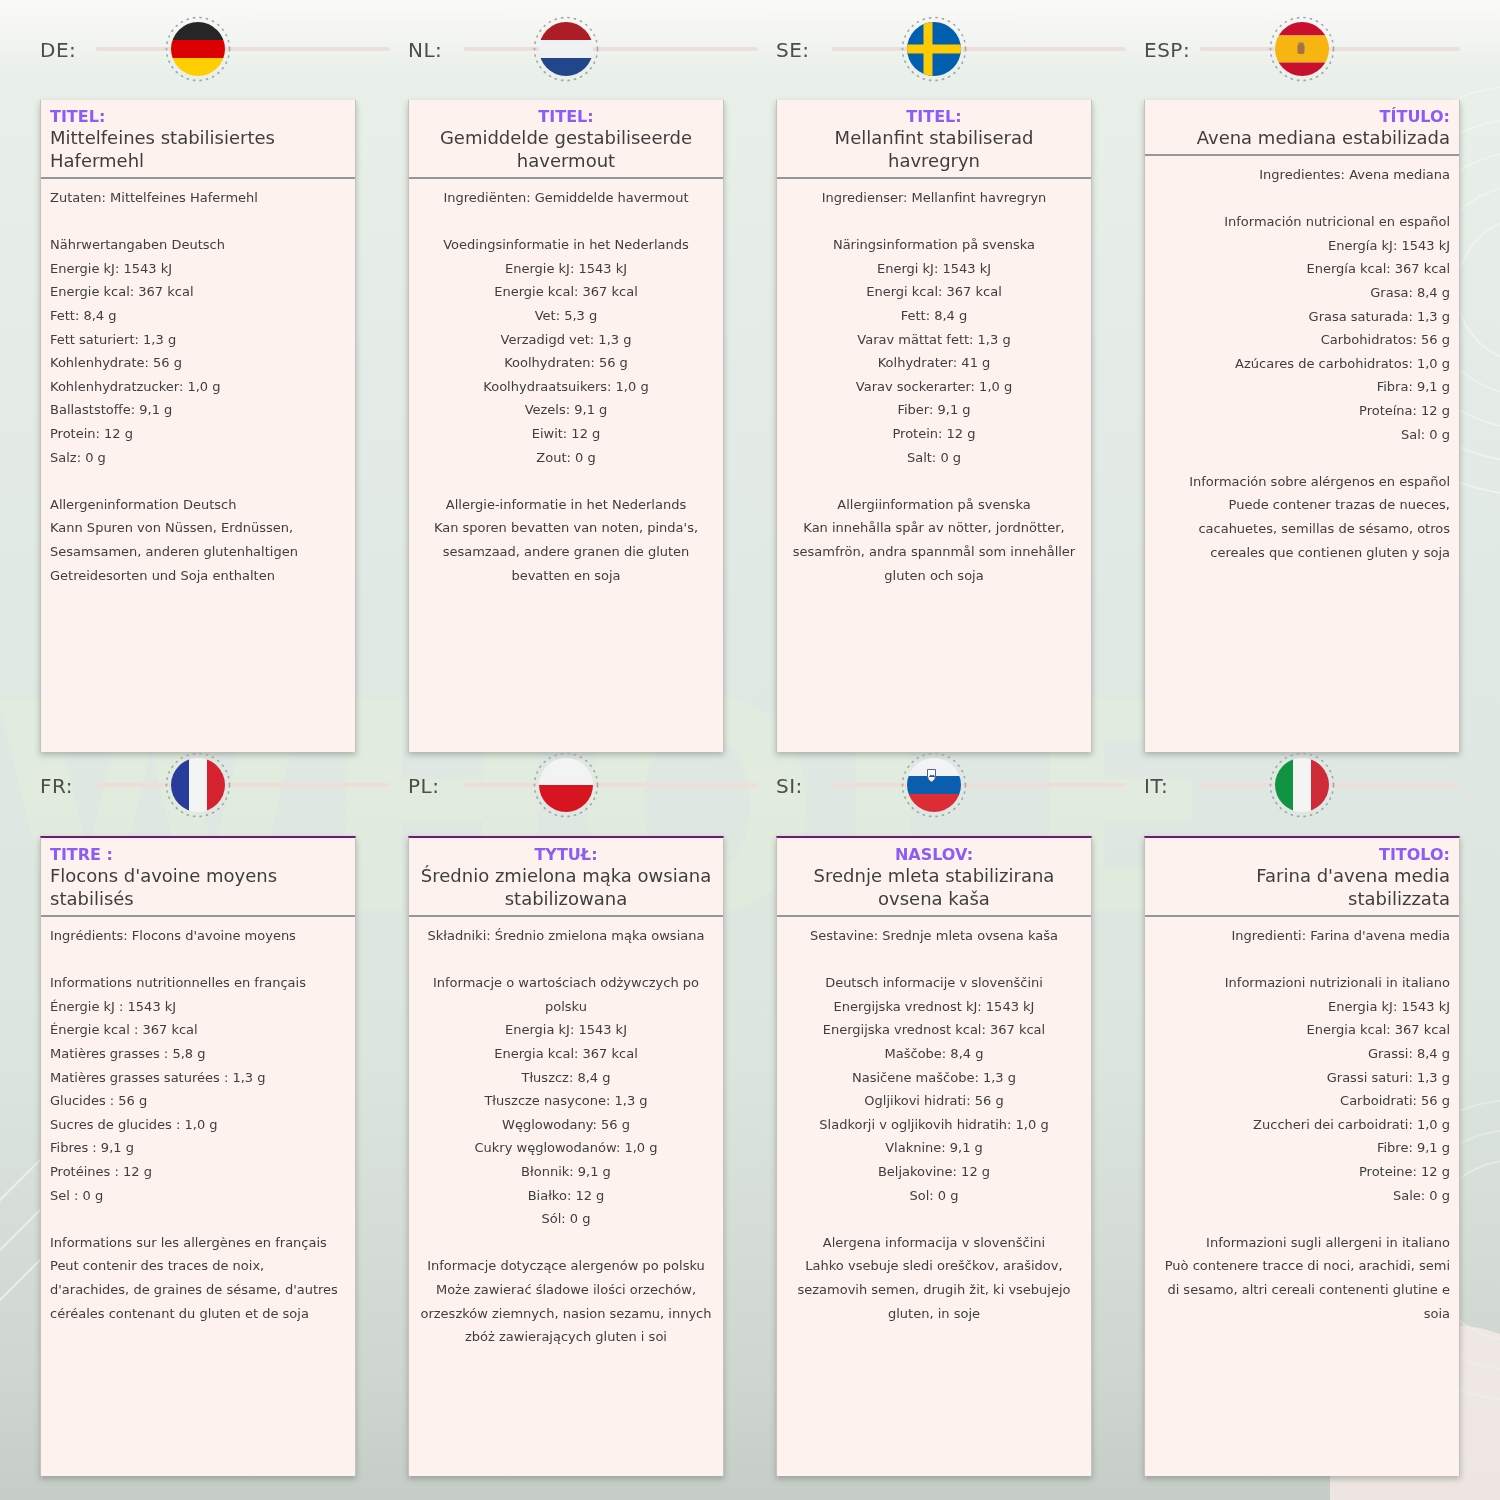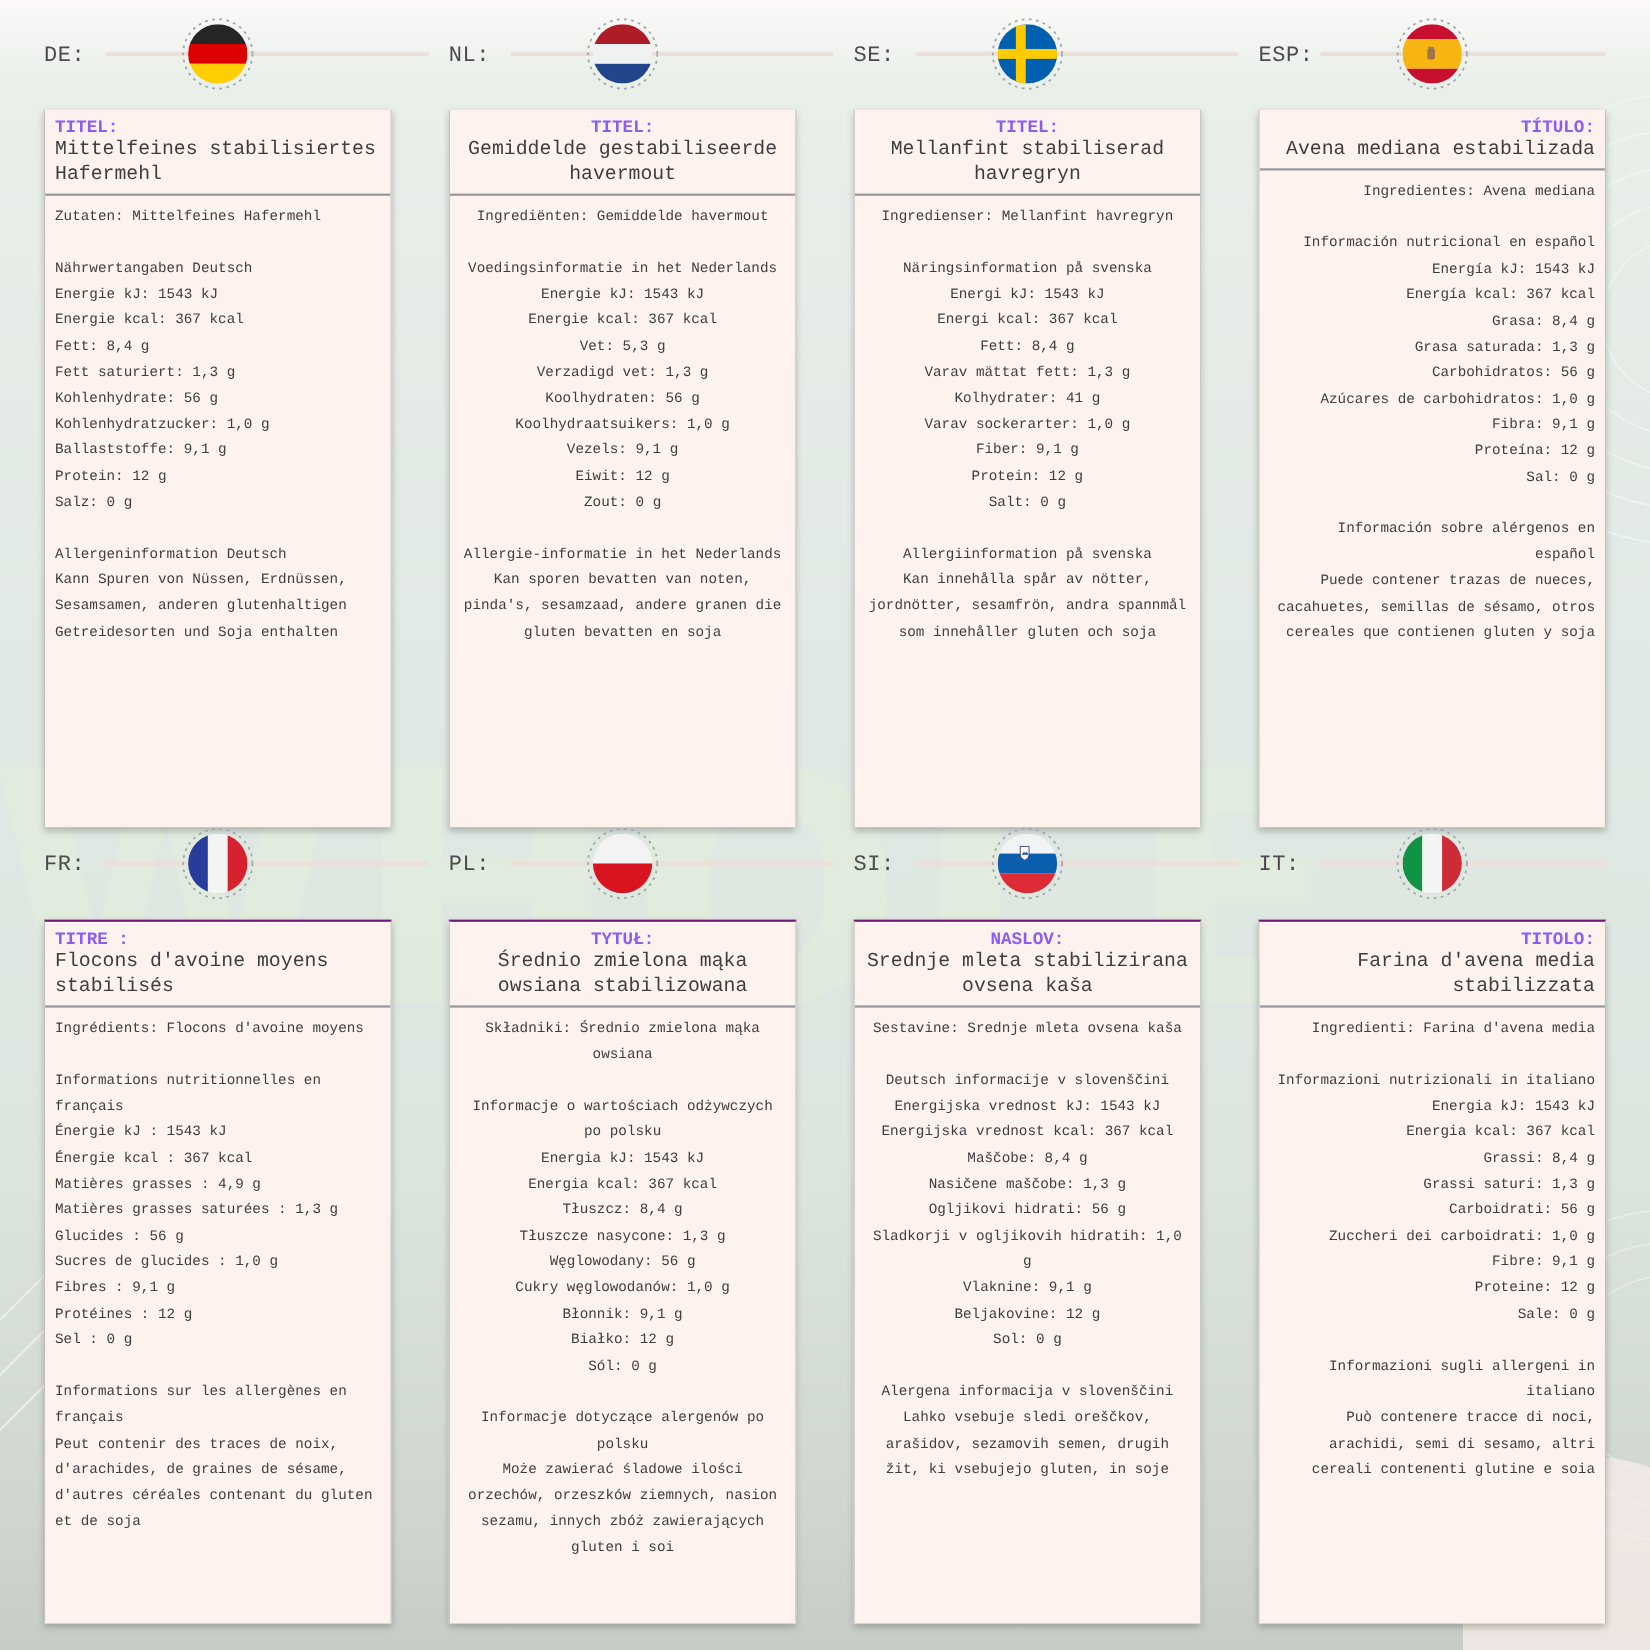--- a/index.html
+++ b/index.html
@@ -16,21 +16,21 @@
     font-size:292px;font-weight:700;letter-spacing:8px;
     color:rgba(225,238,218,0.55);
     white-space:nowrap;overflow:hidden;
   }
   .grid{
     position:absolute;left:0;top:0;width:1500px;height:1500px;
     display:grid;grid-template-columns:repeat(4,1fr);
     grid-template-rows:736px 1fr;
     column-gap:52px;padding:16px 40px 0 40px;box-sizing:border-box;
   }
-  .panel{display:flex;flex-direction:column;position:relative;font-family:Liberation Mono, monospace;}
+  .panel{display:flex;flex-direction:column;position:relative;}
   .panel-header{position:relative;height:68px;flex:0 0 auto;display:flex;align-items:center;}
   .lang-label{font-size:20px;color:#4c4c4c;letter-spacing:0.5px;z-index:1;}
   .header-line{position:absolute;left:56px;right:-34px;top:31px;height:4px;border-radius:2px;background:#ecdfda;}
   .panel:nth-child(4n) .header-line{right:0;}
   .row2 .header-line{background:#efddd8;}
   .flag-wrap{position:absolute;left:50%;top:0;transform:translateX(-50%);width:66px;height:66px;z-index:2;}
   .card{
     background:#fdf2ee;flex:1;display:flex;flex-direction:column;
     border-left:1px solid #c2c3bf;border-right:1px solid #c2c3bf;
     box-shadow:0 3px 6px rgba(70,80,70,0.35);
@@ -258,21 +258,21 @@
       <div class="title-block">
         <div class="title-label">TITRE :</div>
         <div class="title-text">Flocons d'avoine moyens stabilisés</div>
       </div>
       <div class="body-block">
           <div class="line">Ingrédients: Flocons d'avoine moyens</div>
           <div class="line"></div>
           <div class="line">Informations nutritionnelles en français</div>
           <div class="line">Énergie kJ : 1543 kJ</div>
           <div class="line">Énergie kcal : 367 kcal</div>
-          <div class="line">Matières grasses : 4,9 g</div>
+          <div class="line">Matières grasses : 5,8 g</div>
           <div class="line">Matières grasses saturées : 1,3 g</div>
           <div class="line">Glucides : 56 g</div>
           <div class="line">Sucres de glucides : 1,0 g</div>
           <div class="line">Fibres : 9,1 g</div>
           <div class="line">Protéines : 12 g</div>
           <div class="line">Sel : 0 g</div>
           <div class="line"></div>
           <div class="line">Informations sur les allergènes en français</div>
           <div class="line">Peut contenir des traces de noix, d'arachides, de graines de sésame, d'autres céréales contenant du gluten et de soja</div>
         </div>

